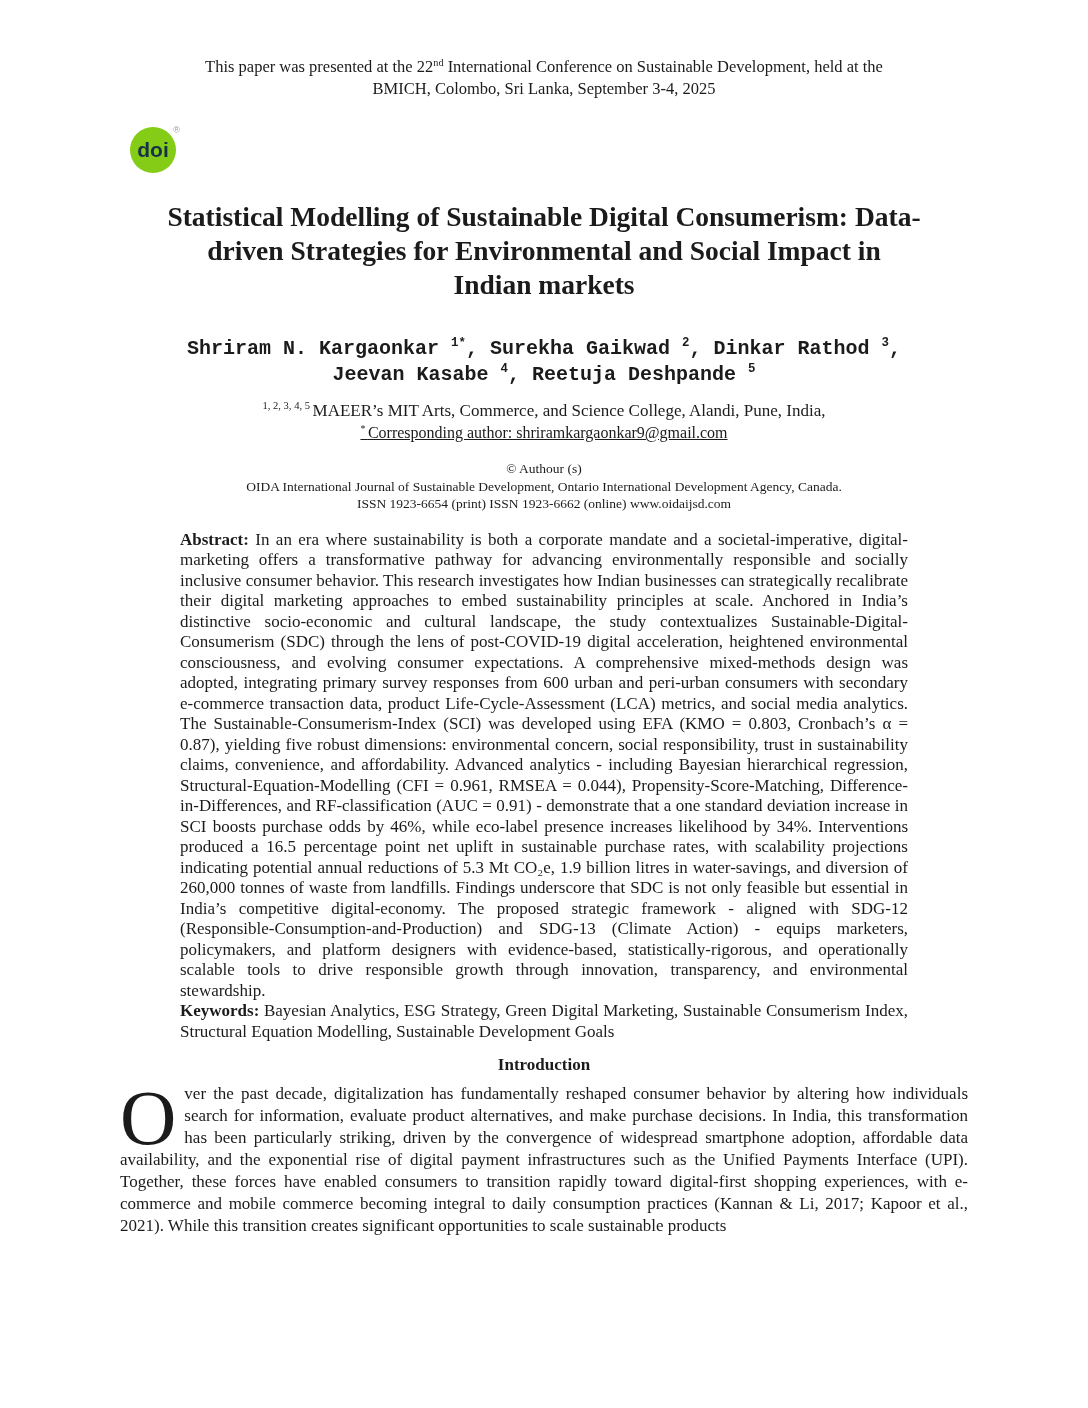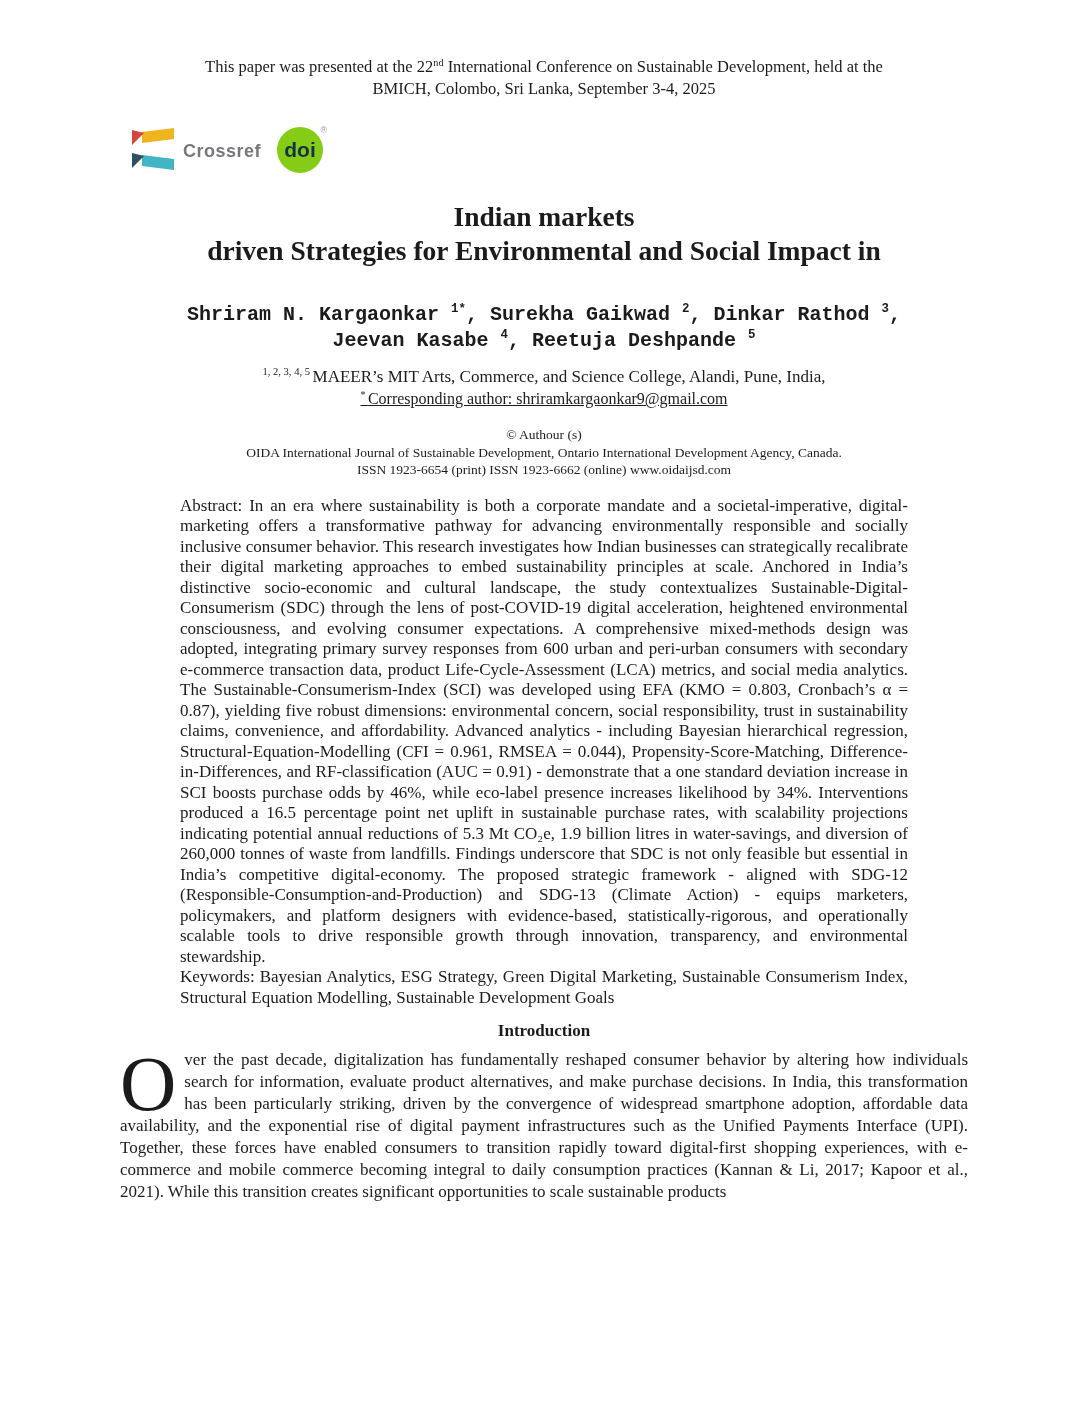--- a/index.html
+++ b/index.html
@@ -96,21 +96,21 @@
 
   .abstract-block, .keywords-block {
     margin-left: 180px;
     width: 728px;
     text-align: justify;
     font-size: 17px;
     line-height: 20.5px;
   }
   .abstract-block { margin-top: 17px; }
   .keywords-block { }
-  .inline-label { font-weight: normal; }
+  .inline-label { font-weight: bold; }
 
   .intro-heading {
     margin-top: 13px;
     text-align: center;
     font-weight: bold;
     font-size: 17px;
   }
   .intro-paragraph {
     margin: 8px 120px 0 120px;
     text-align: justify;
@@ -128,41 +128,31 @@
 <body>
 
 <div class="page">
 
   <div class="conference-note">
     <div><span>This paper was presented at the 22</span><sup>nd</sup><span> International Conference on Sustainable Development, held at the</span></div>
     <div>BMICH, Colombo, Sri Lanka, September 3-4, 2025</div>
   </div>
 
   <div class="logo-row">
-    <div class="crossref-badge">
-      <span>
-        <svg width="46" height="44" viewBox="0 0 46 44">
-          <polygon points="12,5 44,1 44,12 12,16" fill="#f0b41e"></polygon>
-          <polygon points="2,3 14,6 2,18" fill="#d5463c"></polygon>
-          <polygon points="12,28 44,32 44,43 12,39" fill="#41b5c4"></polygon>
-          <polygon points="2,26 14,29 2,41" fill="#2e4f60"></polygon>
-        </svg>
-      </span>
-      <span class="crossref-label">Crossref</span>
-    </div>
     <div class="doi-badge">
       <div class="doi-circle">doi</div>
       <span class="doi-reg">®</span>
     </div>
   </div>
 
 
   <h1 class="paper-title">
+    <div>Statistical Modelling of Sustainable Digital Consumerism: Data-</div>
+    <div>driven Strategies for Environmental and Social Impact in</div>
     <div>Indian markets</div>
-    <div>driven Strategies for Environmental and Social Impact in</div>
   </h1>
 
   <div class="author-block">
     <div><span>Shriram N. Kargaonkar </span><sup>1*</sup><span>, Surekha Gaikwad </span><sup>2</sup><span>, Dinkar Rathod </span><sup>3</sup><span>,</span></div>
     <div><span>Jeevan Kasabe </span><sup>4</sup><span>, Reetuja Deshpande </span><sup>5</sup></div>
   </div>
 
   <div class="affiliation-block">
     <div><sup>1, 2, 3, 4, 5 </sup><span>MAEER’s MIT Arts, Commerce, and Science College, Alandi, Pune, India,</span></div>
     <div style="font-size:16px;text-decoration:underline;"><sup>* </sup><span>Corresponding author: shriramkargaonkar9@gmail.com</span></div>

